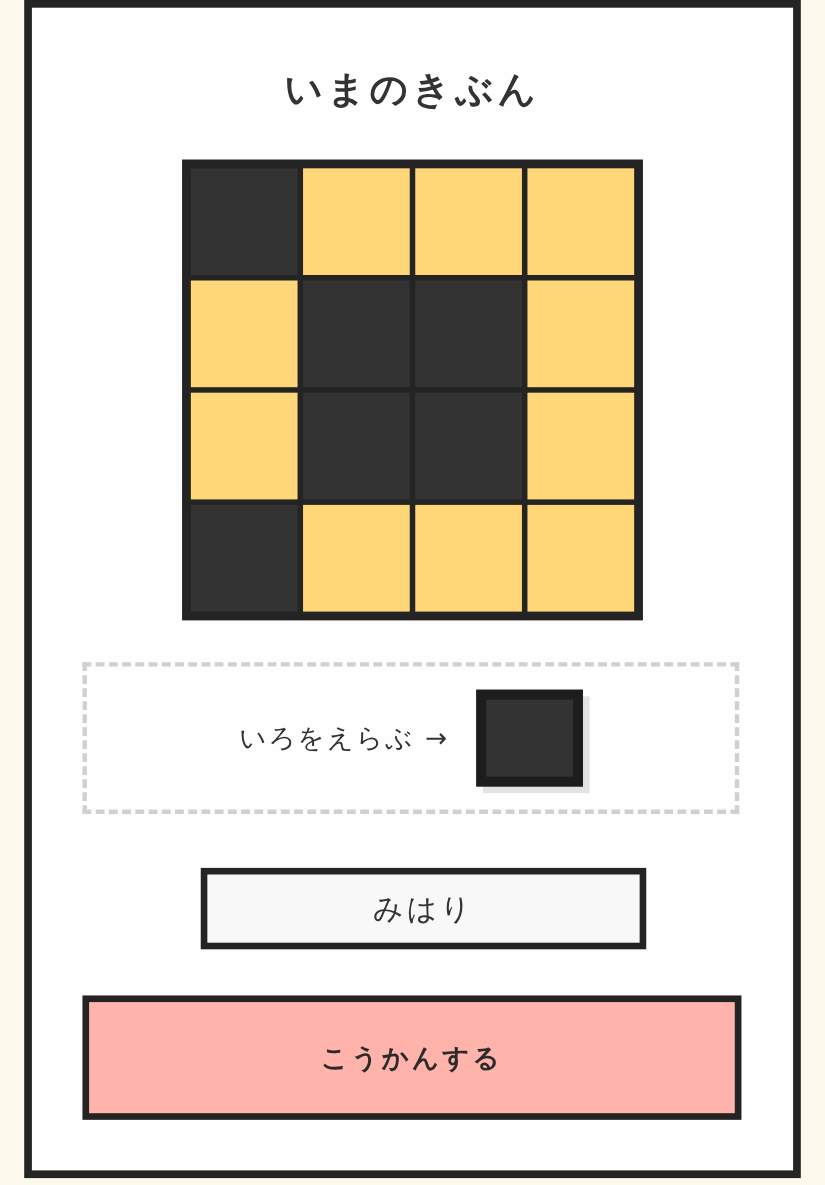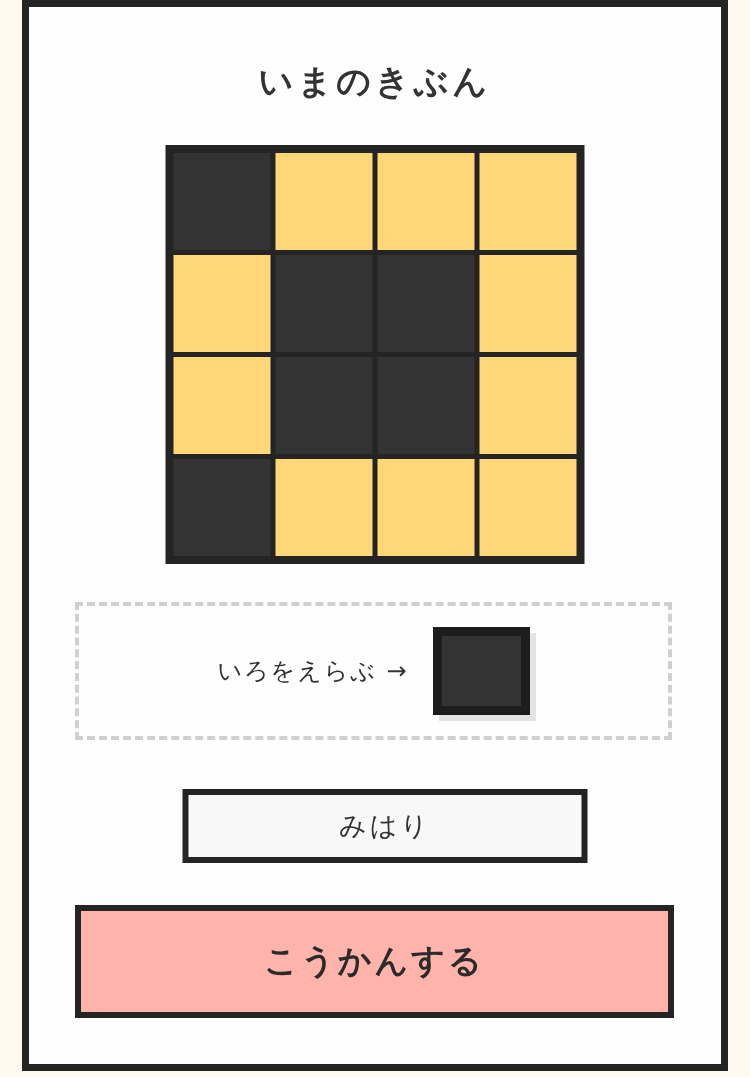--- a/index.html
+++ b/index.html
@@ -100,21 +100,21 @@
     font-size: 27px;
     margin-left: 10px;
   }
   .btn-exchange {
     top: 898px;
     left: 46px;
     width: 599px;
     height: 113px;
     border: 6px solid #242424;
     background: #ffb3ab;
-    font-size: 33px;
+    font-size: 24px;
     font-weight: bold;
     color: #2b2b2b;
   }
 </style>
 </head>
 <body>
 
 <div class="stage" style="background: rgb(253, 249, 236);">
   <div class="card">
 

